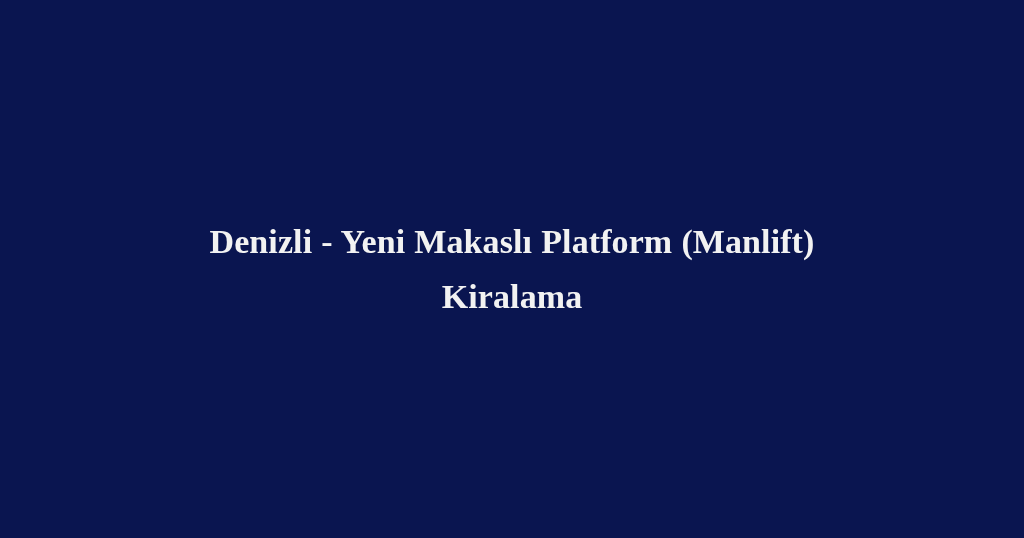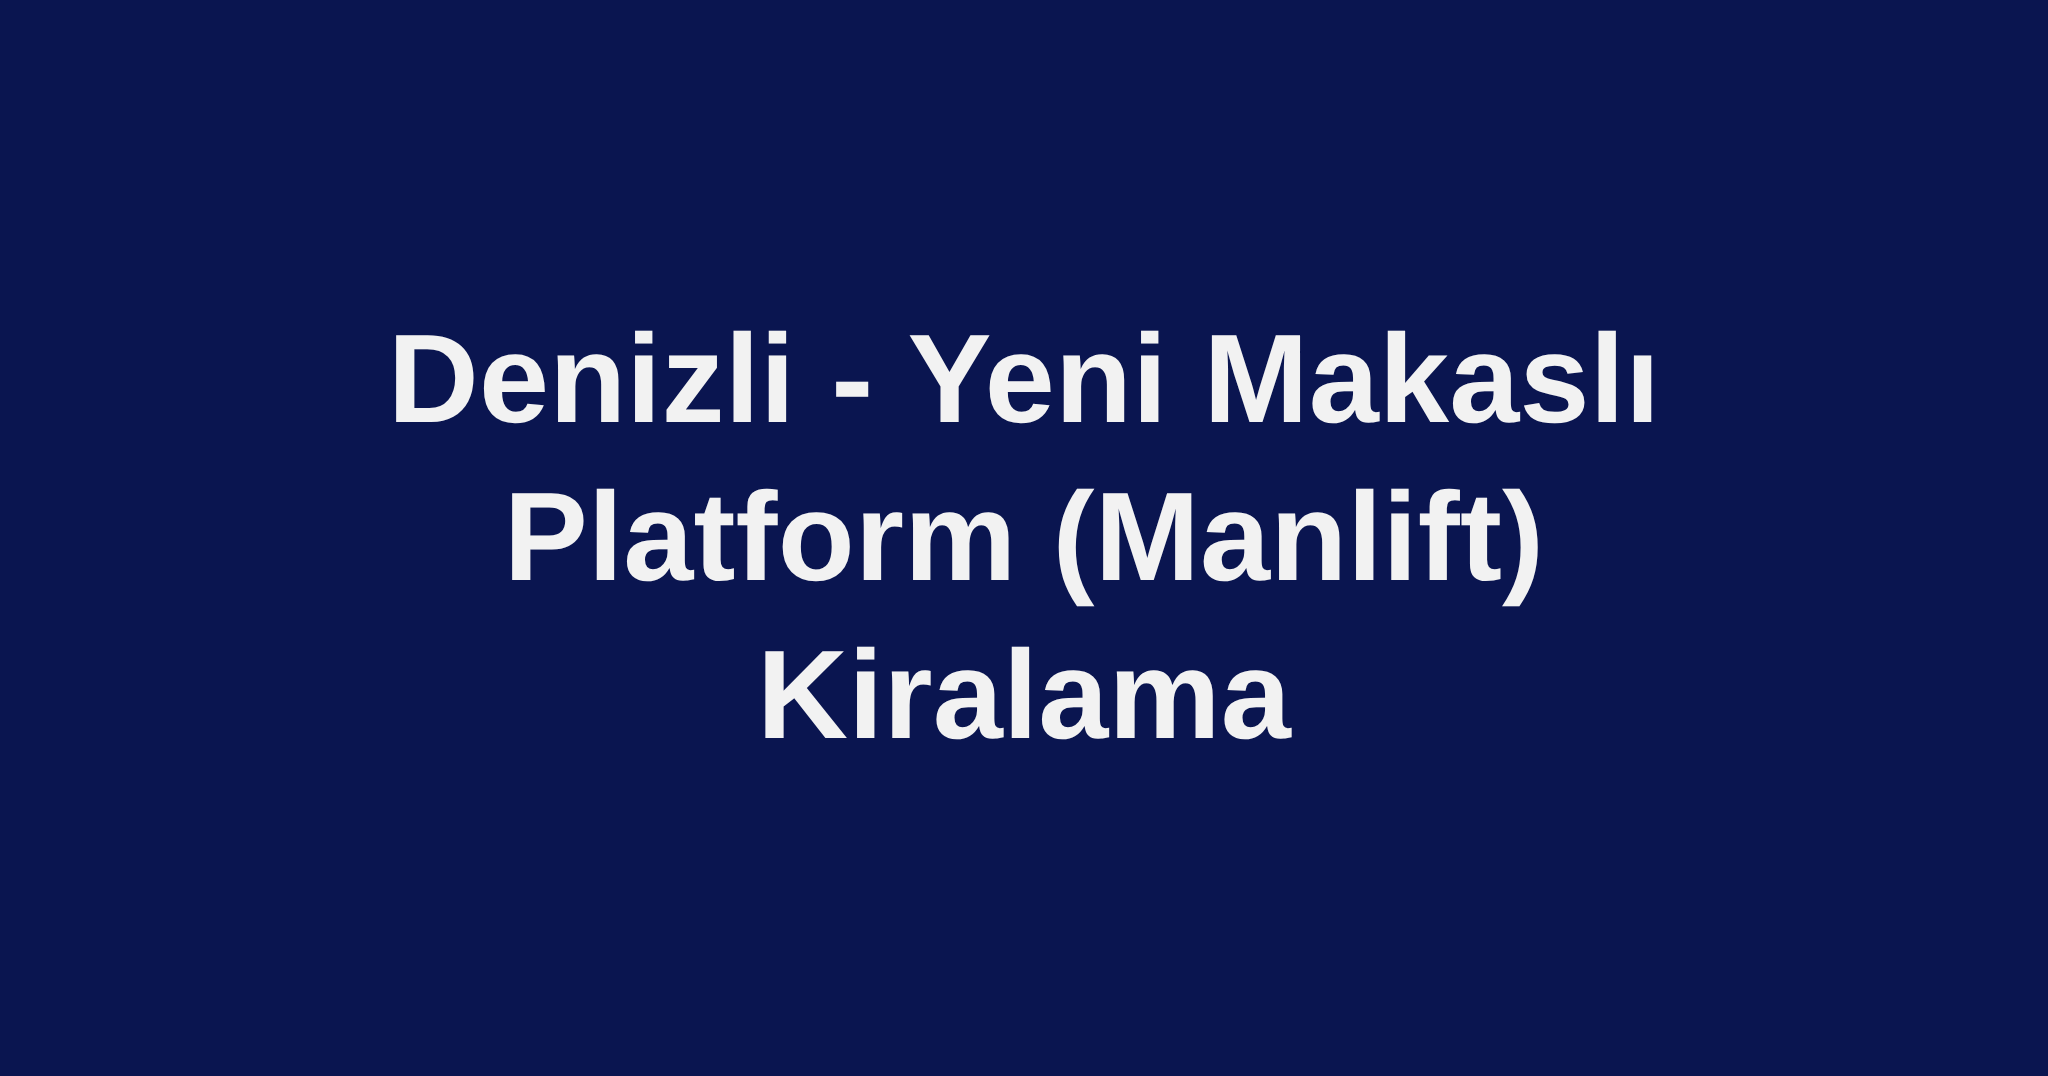--- a/index.html
+++ b/index.html
@@ -35,24 +35,24 @@
     flex-direction: column;
     align-items: center;
   }
 
   .card-title {
     margin: 0;
     padding: 0;
     width: 680px;
     text-align: center;
     color: #f2f2f2;
-    font-family: Liberation Sans, sans-serif;
+    font-family: Liberation Serif, serif;
     font-weight: 700;
-    font-size: 63px;
-    line-height: 79px;
+    font-size: 34px;
+    line-height: 55px;
     letter-spacing: 0.1px;
     word-spacing: 0.5px;
     -webkit-font-smoothing: antialiased;
   }
 </style>
 </head>
 <body>
 
 <div class="share-card">
 

